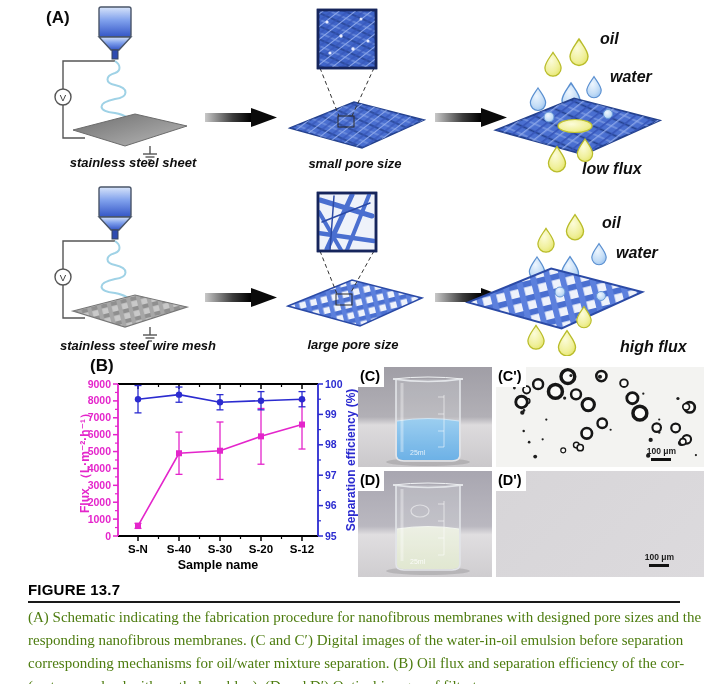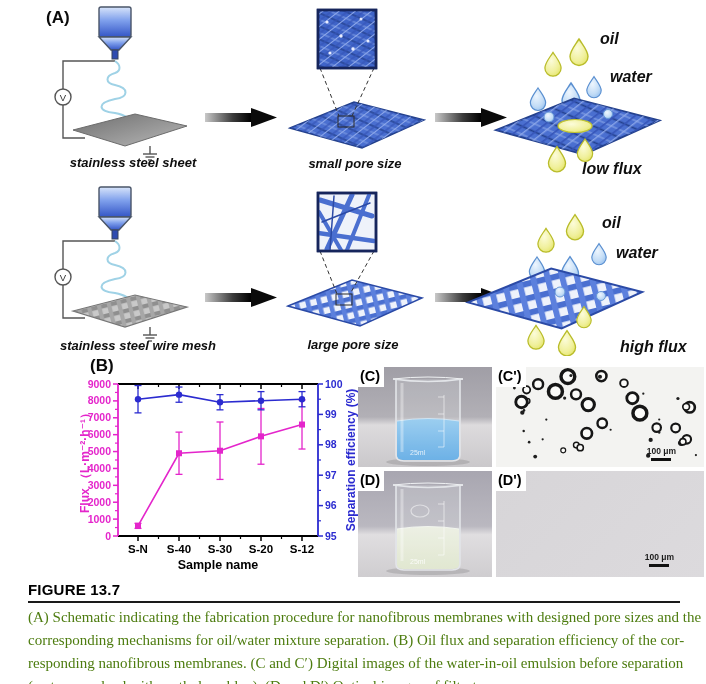--- a/index.html
+++ b/index.html
@@ -444,18 +444,18 @@
     <div class="scalebar" style="right:30px;bottom:10px;">
       <span class="txt">100 μm</span>
       <div class="bar"></div>
     </div>
   </div>
 
   <div class="abs caption-head" style="left:28px;top:581px;">FIGURE 13.7</div>
   <div class="abs caption-rule" style="left:28px;top:601px;width:652px;"></div>
   <div class="abs" style="left:28px;top:606px;width:676px;">
     <div class="caption-line">(A) Schematic indicating the fabrication procedure for nanofibrous membranes with designed pore sizes and the</div>
+    <div class="caption-line">responding nanofibrous membranes. (C and C′) Digital images of the water-in-oil emulsion before separation</div>
     <div class="caption-line">corresponding mechanisms for oil/water mixture separation. (B) Oil flux and separation efficiency of the cor-</div>
-    <div class="caption-line">responding nanofibrous membranes. (C and C′) Digital images of the water-in-oil emulsion before separation</div>
     <div class="caption-line">(water was dyed with methylene blue). (D and D′) Optical images of filtrate.</div>
   </div>
 
 </div>
 
 </body></html>

